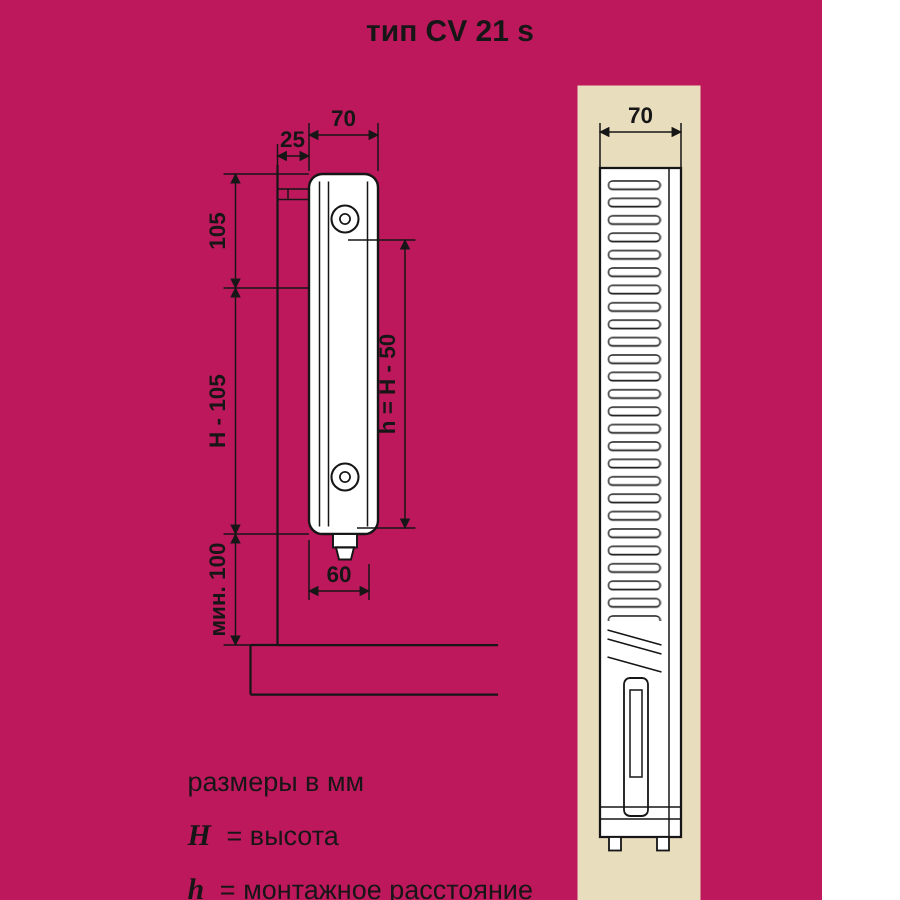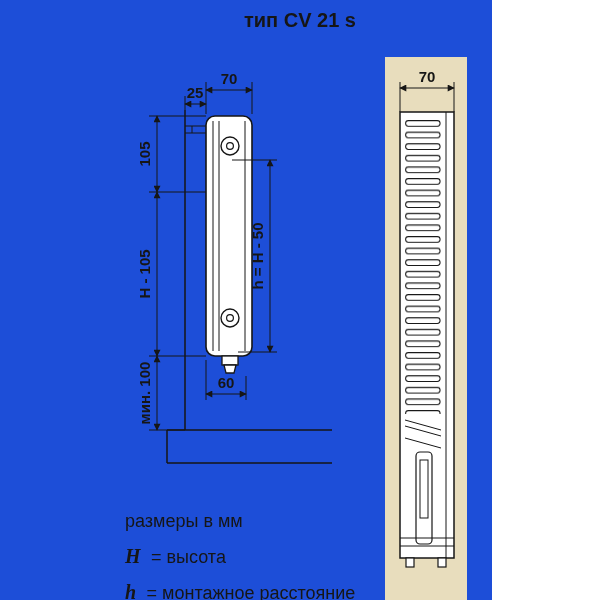--- a/index.html
+++ b/index.html
@@ -1,16 +1,16 @@
 <!DOCTYPE html>
 <html><head>
 <meta charset="utf-8">
 <style>
   html,body{margin:0;padding:0;background:#fff;}
-  .stage{position:relative;width:492px;height:600px;background:#1d4ed8;overflow:hidden;
+  .stage{position:relative;width:548px;height:600px;background:#be185d;overflow:hidden;
          font-family:"Liberation Sans",sans-serif;}
   svg{position:absolute;left:0;top:0;}
   .ln{stroke:#161616;stroke-width:1.5;fill:none;}
   .thin{stroke:#161616;stroke-width:1;fill:none;}
   .dim{stroke:#161616;stroke-width:1;fill:none;}
   .white{fill:#ffffff;}
   .dimtxt{font:bold 15px "Liberation Sans",sans-serif;fill:#161616;}
   .titletxt{font:bold 20px "Liberation Sans",sans-serif;fill:#161616;}
   .notetxt{font:18px "Liberation Sans",sans-serif;fill:#161616;}
   .symtxt{font:bold italic 20px "Liberation Serif",serif;fill:#161616;}

